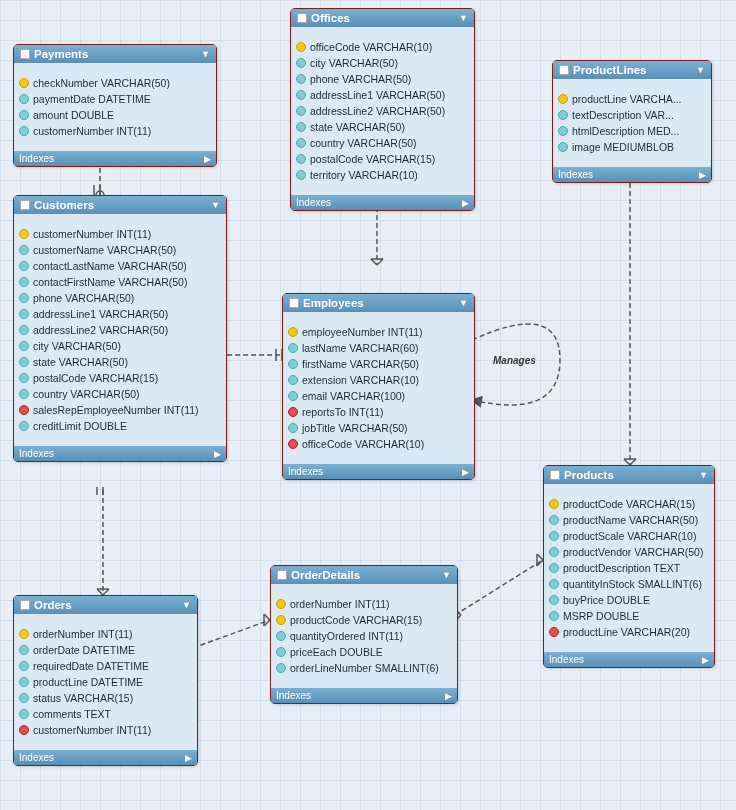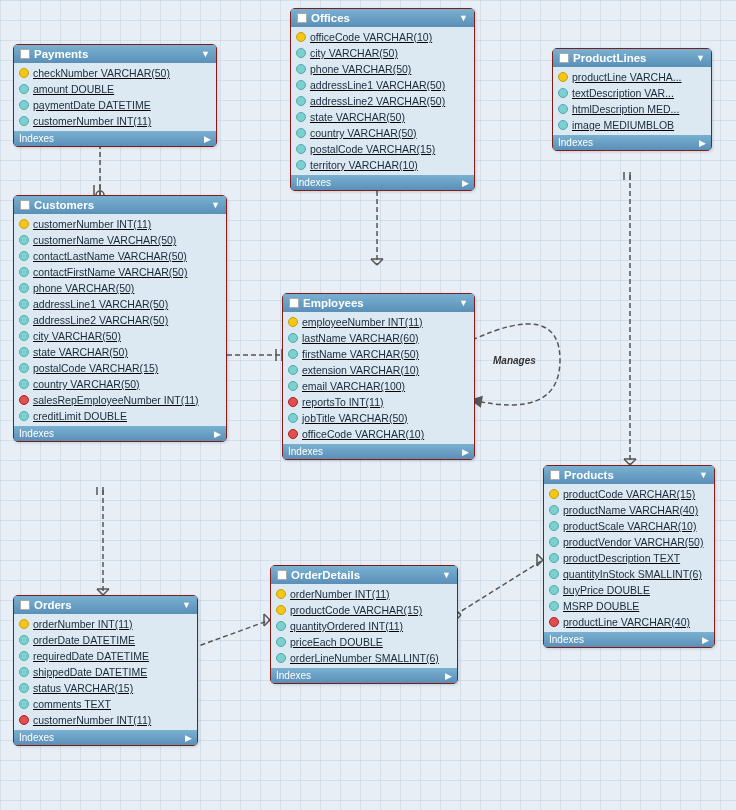--- a/index.html
+++ b/index.html
@@ -46,23 +46,22 @@
       background: #fff;
       border: 1px solid #aaa;
       border-radius: 1px;
       display: inline-block;
     }
     .header-arrow {
       color: #fff;
       font-size: 9px;
     }
     .table-fields {
-      padding: 2px 0;
+      padding: 12px 0;
       background: #dce9f3;
-      text-decoration: underline;
     }
     .field-row {
       display: flex;
       align-items: center;
       padding: 1px 5px;
       font-size: 10.5px;
       color: #1a2a3a;
       line-height: 14px;
     }
     .field-icon {
@@ -190,28 +189,28 @@
     </div>
     <span class="header-arrow">▼</span>
   </div>
   <div class="table-fields">
     <div class="field-row">
         <span class="field-icon icon-yellow"></span>
         <span>checkNumber VARCHAR(50)</span>
       </div>
     <div class="field-row">
         <span class="field-icon icon-cyan"></span>
+        <span>paymentDate DATETIME</span>
+      </div>
+    <div class="field-row">
+        <span class="field-icon icon-cyan"></span>
         <span>amount DOUBLE</span>
       </div>
     <div class="field-row">
         <span class="field-icon icon-cyan"></span>
-        <span>paymentDate DATETIME</span>
-      </div>
-    <div class="field-row">
-        <span class="field-icon icon-cyan"></span>
         <span>customerNumber INT(11)</span>
       </div>
   </div>
   <div class="table-footer">
     <span>Indexes</span>
     <span class="footer-arrow">▶</span>
   </div>
 </div>
 
 <div class="table-box" style="left:290px; top:8px; width:185px;">
@@ -259,21 +258,21 @@
         <span class="field-icon icon-cyan"></span>
         <span>territory VARCHAR(10)</span>
       </div>
   </div>
   <div class="table-footer">
     <span>Indexes</span>
     <span class="footer-arrow">▶</span>
   </div>
 </div>
 
-<div class="table-box" style="left:552px; top:48px; width:145px;">
+<div class="table-box" style="left:552px; top:60px; width:145px;">
   <div class="table-header">
     <div class="table-header-title">
       <span class="header-icon"></span>
       <span>ProductLines</span>
     </div>
     <span class="header-arrow">▼</span>
   </div>
   <div class="table-fields">
     <div class="field-row">
         <span class="field-icon icon-yellow"></span>
@@ -430,21 +429,21 @@
     <div class="field-row">
         <span class="field-icon icon-cyan"></span>
         <span>orderDate DATETIME</span>
       </div>
     <div class="field-row">
         <span class="field-icon icon-cyan"></span>
         <span>requiredDate DATETIME</span>
       </div>
     <div class="field-row">
         <span class="field-icon icon-cyan"></span>
-        <span>shippedDate DATETIME</span>
+        <span>productLine DATETIME</span>
       </div>
     <div class="field-row">
         <span class="field-icon icon-cyan"></span>
         <span>status VARCHAR(15)</span>
       </div>
     <div class="field-row">
         <span class="field-icon icon-cyan"></span>
         <span>comments TEXT</span>
       </div>
     <div class="field-row">
@@ -502,21 +501,21 @@
     </div>
     <span class="header-arrow">▼</span>
   </div>
   <div class="table-fields">
     <div class="field-row">
         <span class="field-icon icon-yellow"></span>
         <span>productCode VARCHAR(15)</span>
       </div>
     <div class="field-row">
         <span class="field-icon icon-cyan"></span>
-        <span>productName VARCHAR(40)</span>
+        <span>productName VARCHAR(50)</span>
       </div>
     <div class="field-row">
         <span class="field-icon icon-cyan"></span>
         <span>productScale VARCHAR(10)</span>
       </div>
     <div class="field-row">
         <span class="field-icon icon-cyan"></span>
         <span>productVendor VARCHAR(50)</span>
       </div>
     <div class="field-row">
@@ -530,20 +529,20 @@
     <div class="field-row">
         <span class="field-icon icon-cyan"></span>
         <span>buyPrice DOUBLE</span>
       </div>
     <div class="field-row">
         <span class="field-icon icon-cyan"></span>
         <span>MSRP DOUBLE</span>
       </div>
     <div class="field-row">
         <span class="field-icon icon-red"></span>
-        <span>productLine VARCHAR(40)</span>
+        <span>productLine VARCHAR(20)</span>
       </div>
   </div>
   <div class="table-footer">
     <span>Indexes</span>
     <span class="footer-arrow">▶</span>
   </div>
 </div>
 
 </body></html>

